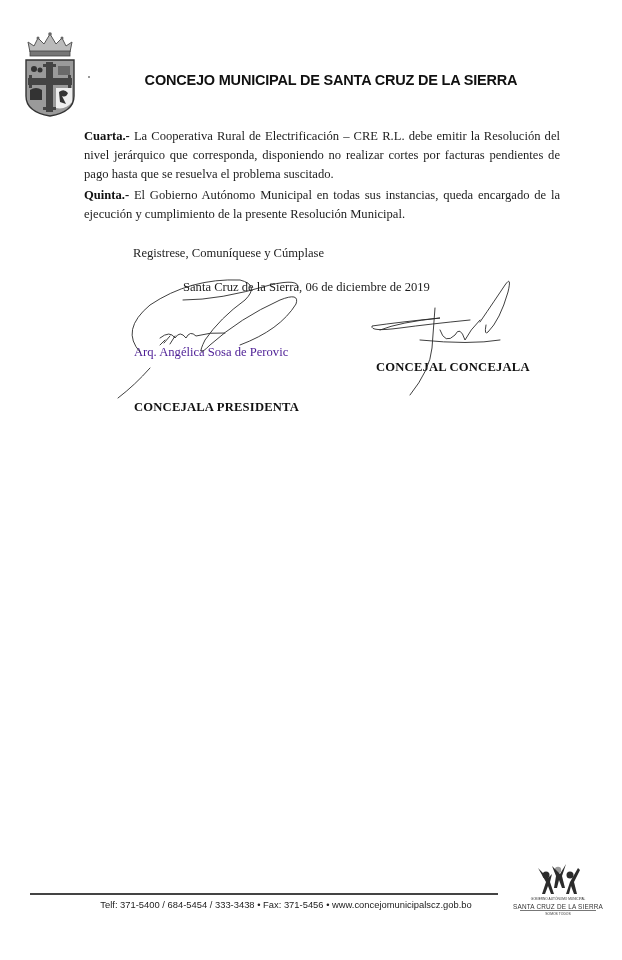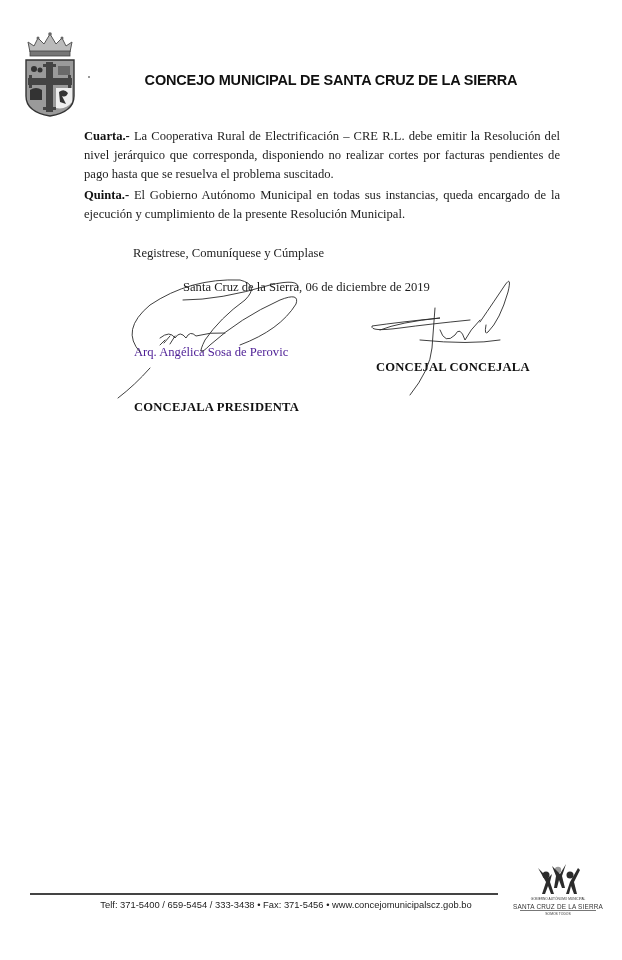--- a/index.html
+++ b/index.html
@@ -93,21 +93,21 @@
 
       <path d="M380 330 Q400 322 440 318 Q400 322 372 326 Q370 332 400 328 Q430 324 470 320"></path>
       <path d="M435 308 L432 348 Q430 370 410 395"></path>
       <path d="M440 330 Q445 345 455 335 Q460 325 465 340 Q470 330 480 320"></path>
       <path d="M480 322 Q495 300 505 285 Q512 275 508 292 Q500 320 488 332 Q484 336 486 325"></path>
       <path d="M420 340 Q470 345 500 340"></path>
     </g>
   </svg>
 
   <div class="footer-rule"></div>
-  <div class="footer-line f1">Telf: 371-5400 / 659-5454 / 333-3438 • Fax: 371-5456 • www.concejomunicipalscz.gob.bo</div>
+  <div class="footer-line f1">Telf: 371-5400 / 684-5454 / 333-3438 • Fax: 371-5456 • www.concejomunicipalscz.gob.bo</div>
 
   <svg class="logo" viewBox="0 0 100 52">
     <g fill="#2b2b2b">
       <circle cx="38" cy="13" r="3.5"></circle>
       <path d="M30 6 L38 20 L34 32 L37 32 L40 24 L43 32 L46 32 L42 20 L44 12 L40 16 Z"></path>
       <circle cx="50" cy="8" r="3.2" fill="#9a9a9a"></circle>
       <path d="M44 4 L48 14 L46 26 L49 26 L51 18 L54 26 L57 26 L54 14 L58 2 L52 12 Z"></path>
       <circle cx="62" cy="13" r="3.5"></circle>
       <path d="M70 6 L62 20 L58 32 L61 32 L63 24 L66 32 L69 32 L66 20 L72 8 Z"></path>
     </g>

